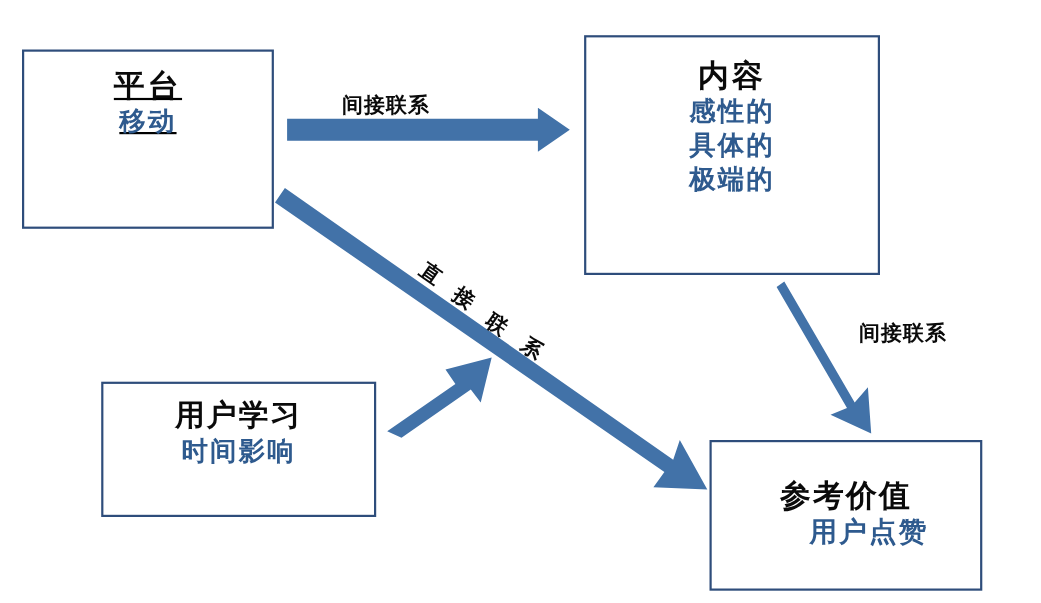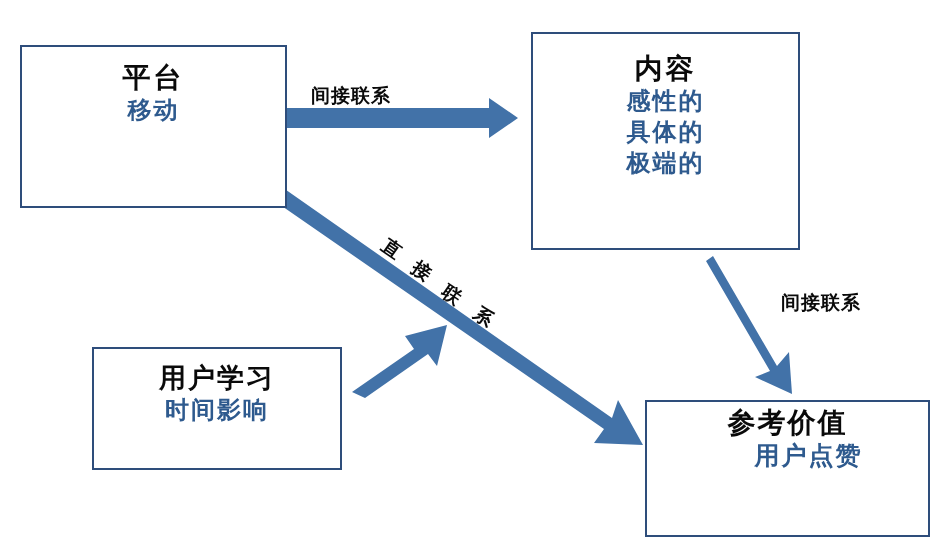--- a/index.html
+++ b/index.html
@@ -45,24 +45,24 @@
   }
   .node-sub {
     color: #2e5a8e;
     font-weight: bold;
     font-size: 24px;
     line-height: 1.28;
     letter-spacing: 2px;
     white-space: nowrap;
   }
   
-  #box-platform   { left: 20px;  top: 45px;  width: 267px; height: 163px; padding-top: 14px; }
+  #box-platform   { left: 20px;  top: 45px;  width: 229px; height: 163px; padding-top: 14px; text-decoration: underline; }
   #box-content    { left: 531px; top: 32px;  width: 269px; height: 218px; padding-top: 18px; }
   #box-userlearn  { left: 92px;  top: 347px; width: 250px; height: 123px; padding-top: 13px; }
-  #box-refvalue   { left: 645px; top: 400px; width: 285px; height: 137px; padding-top: 4px; }
+  #box-refvalue   { left: 645px; top: 400px; width: 248px; height: 137px; padding-top: 32px; }
 
   #box-platform  .node-title { font-size: 28px; }
   #box-content   .node-title { font-size: 28px; }
   #box-userlearn .node-title { font-size: 27px; letter-spacing: 2px; }
   #box-refvalue  .node-title { font-size: 28px; letter-spacing: 2px; }
   #box-refvalue  .node-sub   { font-size: 25px; letter-spacing: 2px; margin-left: 42px; }
 
   
   .edge-label {
     position: absolute;

